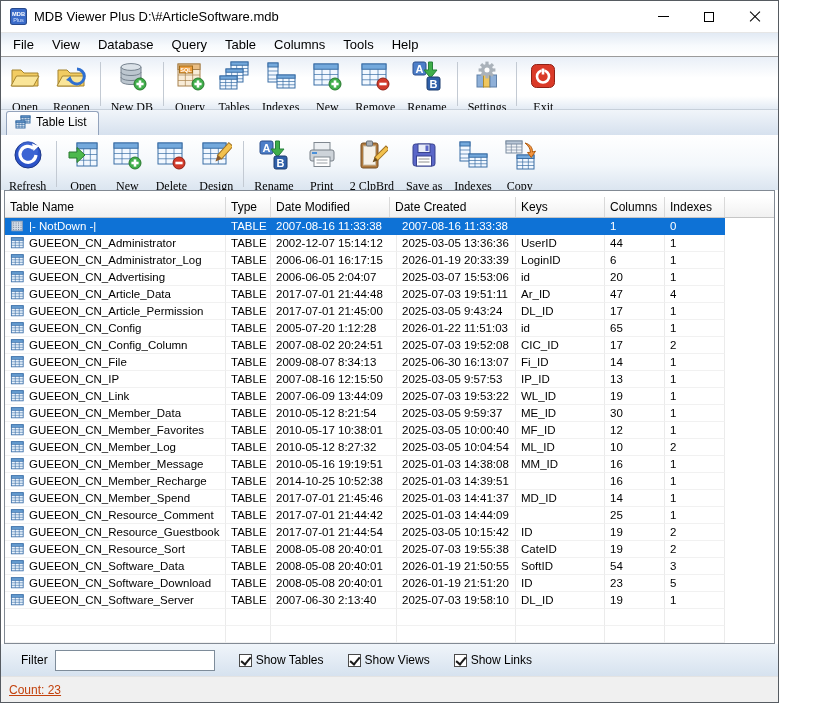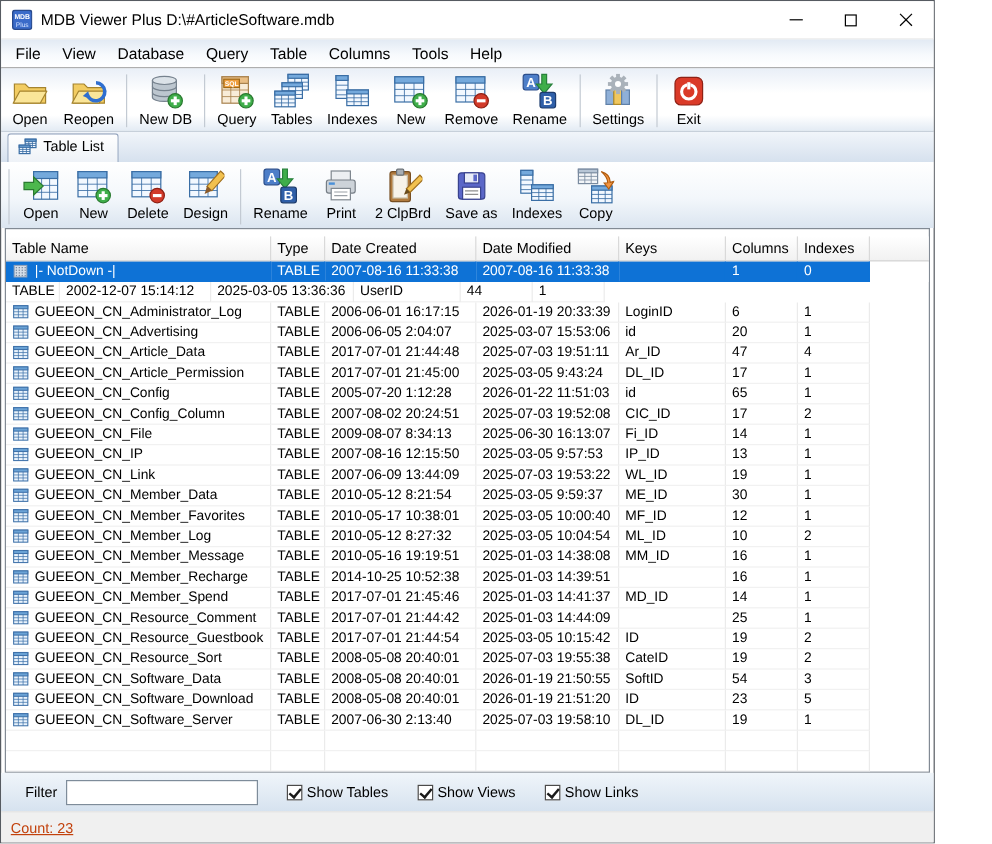--- a/index.html
+++ b/index.html
@@ -33,21 +33,21 @@
   .toolbar.main { height:53px; flex:0 0 53px;
     background:linear-gradient(#e9eff7,#ffffff 40%,#ffffff 75%,#e3ebf4);
     border-bottom:1px solid #c7d0da; }
   .toolbar.inner { height:55px; flex:0 0 55px;
     background:linear-gradient(#ffffff,#f3f7fb 55%,#dbe5f0); padding-top:3px; }
   .tb-group { display:flex; }
   .tb-sep { width:1px; background:#c3cad3; margin:3px 4px; align-self:stretch; }
   .tb-btn { display:flex; flex-direction:column; align-items:center; padding:1px 6px;
             font-size:12px; color:#000; }
   .tb-btn .ticon { width:32px; height:32px; display:block; }
-  .tb-btn .tlabel { margin-top:0px; white-space:nowrap; }
+  .tb-btn .tlabel { margin-top:8px; white-space:nowrap;font-family:Liberation Serif, serif; }
 
   
   .tabbar { height:25px; flex:0 0 25px; background:linear-gradient(#f1f5fa,#d6e1ee);
             display:flex; align-items:flex-end; padding-left:5px; }
   .tab { display:inline-flex; align-items:flex-start; gap:5px; font-size:12px;
          background:linear-gradient(#ffffff,#eef2f7); border:1px solid #93a3bc;
          border-bottom:none; border-radius:3px 3px 0 0; padding:3px 11px 4px 8px; }
   .tab .ticon16 { width:16px; height:16px; display:block; }
 
   
@@ -337,20 +337,33 @@
             <line x1="7" y1="7.75" x2="7" y2="13" stroke="#3a6ea5" stroke-width="0.7"></line>
             <line x1="1" y1="9.5" x2="10" y2="9.5" stroke="#3a6ea5" stroke-width="0.7"></line>
             <line x1="1" y1="11.25" x2="10" y2="11.25" stroke="#3a6ea5" stroke-width="0.7"></line>
           </svg>
         </span>
       <span>Table List</span>
     </div>
   </div>
 
   <div class="toolbar inner" id="list-toolbar">
+      <div class="tb-group">
+        <div class="tb-btn">
+          <span class="ticon">
+            <svg viewBox="0 0 32 32" xmlns="http://www.w3.org/2000/svg">
+              <circle cx="16" cy="16" r="13" fill="#2b52c8" stroke="#1b3585"></circle>
+              <circle cx="16" cy="12" r="10" fill="#4a73dd" opacity="0.55"></circle>
+              <path d="M21.5 9.5 a8 8 0 1 0 2.5 6.5" fill="none" stroke="#fff" stroke-width="3.2"></path>
+              <path d="M20 4.5 l7 2.5 -5.5 5 z" fill="#fff"></path>
+            </svg>
+          </span>
+          <span class="tlabel">Refresh</span>
+        </div>
+      </div>
       <div class="tb-sep"></div>
       <div class="tb-group">
         <div class="tb-btn">
           <span class="ticon">
             <svg viewBox="0 0 32 32" xmlns="http://www.w3.org/2000/svg">
               <rect x="10" y="4" width="20" height="23" fill="#f2f8ff" stroke="#3a6ea5"></rect>
               <rect x="10" y="4" width="20" height="5.75" fill="#74a9dc" stroke="#3a6ea5"></rect>
               <line x1="16.666666666666668" y1="9.75" x2="16.666666666666668" y2="27" stroke="#3a6ea5" stroke-width="0.7"></line>
               <line x1="23.333333333333336" y1="9.75" x2="23.333333333333336" y2="27" stroke="#3a6ea5" stroke-width="0.7"></line>
               <line x1="10" y1="15.5" x2="30" y2="15.5" stroke="#3a6ea5" stroke-width="0.7"></line>
@@ -501,22 +514,22 @@
           </span>
           <span class="tlabel">Copy</span>
         </div>
       </div>
     </div>
 
   <div class="listview">
     <div class="lv-header" id="lv-header">
         <div class="lv-hcell c0">Table Name</div>
         <div class="lv-hcell c1">Type</div>
+        <div class="lv-hcell c3">Date Modified</div>
         <div class="lv-hcell c2">Date Created</div>
-        <div class="lv-hcell c3">Date Modified</div>
         <div class="lv-hcell c4">Keys</div>
         <div class="lv-hcell c5">Columns</div>
         <div class="lv-hcell c6">Indexes</div>
         <div class="lv-hcell lv-fillh"></div>
       </div>
     <div class="lv-body" id="lv-body">
         <div class="lv-row selected">
           <div class="lv-cell c0">
             <span class="row-icon">
               <svg viewBox="0 0 16 16" xmlns="http://www.w3.org/2000/svg">
@@ -543,20 +556,33 @@
           </div>
           <div class="lv-cell c1">TABLE</div>
           <div class="lv-cell c2">2007-08-16 11:33:38</div>
           <div class="lv-cell c3">2007-08-16 11:33:38</div>
           <div class="lv-cell c4"></div>
           <div class="lv-cell c5">1</div>
           <div class="lv-cell c6">0</div>
           <div class="lv-cell lv-fill"></div>
         </div>
         <div class="lv-row">
+          <div class="lv-cell c0">
+            <span class="row-icon">
+              <svg viewBox="0 0 16 16" xmlns="http://www.w3.org/2000/svg">
+                <rect x="1" y="2" width="13.5" height="11.5" fill="#eaf3fc" stroke="#3f72aa"></rect>
+                <rect x="1" y="2" width="13.5" height="2.875" fill="#6ba3d6" stroke="#3f72aa"></rect>
+                <line x1="5.5" y1="4.875" x2="5.5" y2="13.5" stroke="#3f72aa" stroke-width="0.7"></line>
+                <line x1="10" y1="4.875" x2="10" y2="13.5" stroke="#3f72aa" stroke-width="0.7"></line>
+                <line x1="1" y1="7.75" x2="14.5" y2="7.75" stroke="#3f72aa" stroke-width="0.7"></line>
+                <line x1="1" y1="10.625" x2="14.5" y2="10.625" stroke="#3f72aa" stroke-width="0.7"></line>
+              </svg>
+            </span>
+            <span>GUEEON_CN_Administrator</span>
+          </div>
           <div class="lv-cell c1">TABLE</div>
           <div class="lv-cell c2">2002-12-07 15:14:12</div>
           <div class="lv-cell c3">2025-03-05 13:36:36</div>
           <div class="lv-cell c4">UserID</div>
           <div class="lv-cell c5">44</div>
           <div class="lv-cell c6">1</div>
           <div class="lv-cell lv-fill"></div>
         </div>
         <div class="lv-row">
           <div class="lv-cell c0">

